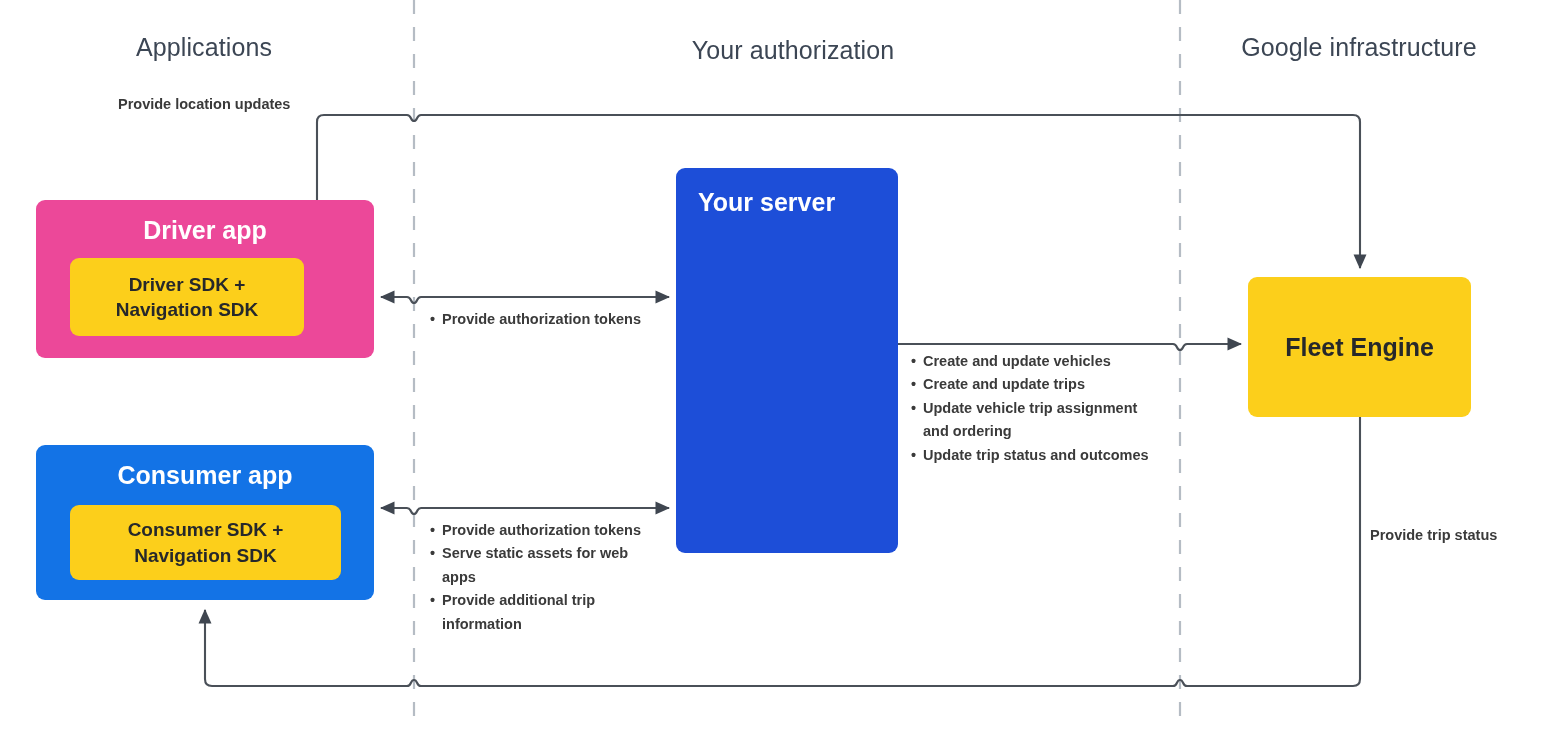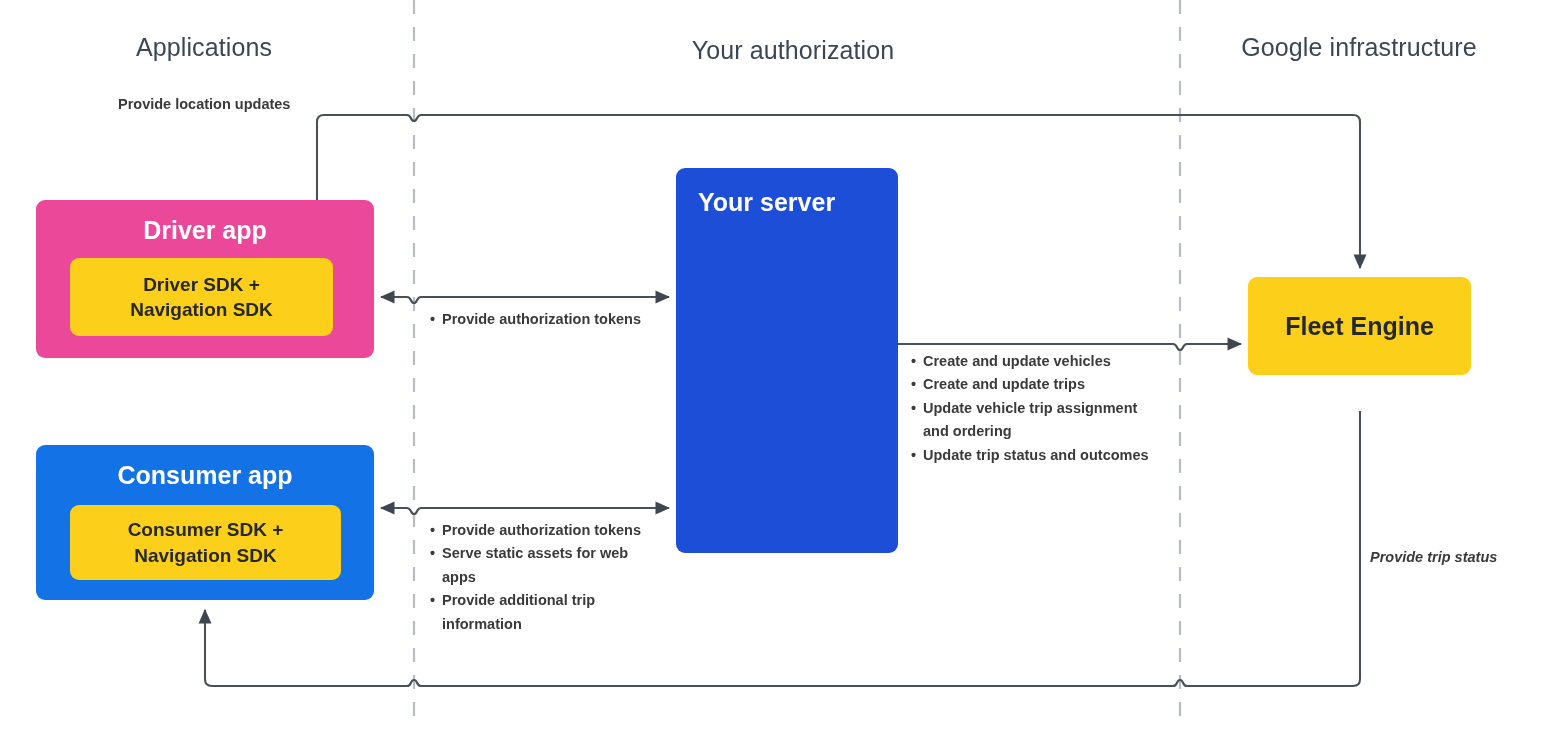--- a/index.html
+++ b/index.html
@@ -192,45 +192,45 @@
              Q 205 686 205 679
              L 205 610" fill="none" stroke="#4a5058" stroke-width="2.1" marker-end="url(#arrow-end)"></path>
   </svg>
 
   <div class="lane-header" style="left:204px; top:33px;">Applications</div>
   <div class="lane-header" style="left:793px; top:36px;">Your authorization</div>
   <div class="lane-header" style="left:1359px; top:33px;">Google infrastructure</div>
 
   <div class="app-box" style="left:36px; top:200px; width:338px; height:158px; background:#ec4899;">
     <div class="app-box-title" style="top:16px;">Driver app</div>
-    <div class="sdk-box" style="left:34px; top:58px; width:263px; height:78px; background:#fccf1b;">
+    <div class="sdk-box" style="left:34px; top:58px; width:234px; height:78px; background:#fccf1b;">
       <span class="sdk-box-label">Driver SDK +
 Navigation SDK</span>
     </div>
   </div>
 
   <div class="app-box" style="left:36px; top:445px; width:338px; height:155px; background:#1373e6;">
     <div class="app-box-title" style="top:16px;">Consumer app</div>
     <div class="sdk-box" style="left:34px; top:60px; width:271px; height:75px; background:#fccf1b;">
       <span class="sdk-box-label">Consumer SDK +
 Navigation SDK</span>
     </div>
   </div>
 
   <div class="server-box" style="left:676px; top:168px; width:222px; height:385px; background:#1d4ed8;">
     <div class="server-box-title">Your server</div>
   </div>
 
-  <div class="engine-box" style="left:1248px; top:277px; width:223px; height:98px; background:#fccf1b;">
+  <div class="engine-box" style="left:1248px; top:277px; width:223px; height:140px; background:#fccf1b;">
     <span class="engine-box-label">Fleet Engine</span>
   </div>
 
   <div class="edge-label" style="left:118px; top:96px;">Provide location updates</div>
 
-  <div class="edge-label" style="left:1370px; top:549px;font-style:italic;">Provide trip status</div>
+  <div class="edge-label" style="left:1370px; top:527px;">Provide trip status</div>
 
   <ul class="bullet-list" style="left:430px; top:308px; width:235px;">
     <li>Provide authorization tokens</li>
   </ul>
 
   <ul class="bullet-list" style="left:430px; top:519px; width:215px;">
     <li>Provide authorization tokens</li>
     <li>Serve static assets for web apps</li>
     <li>Provide additional trip information</li>
   </ul>

